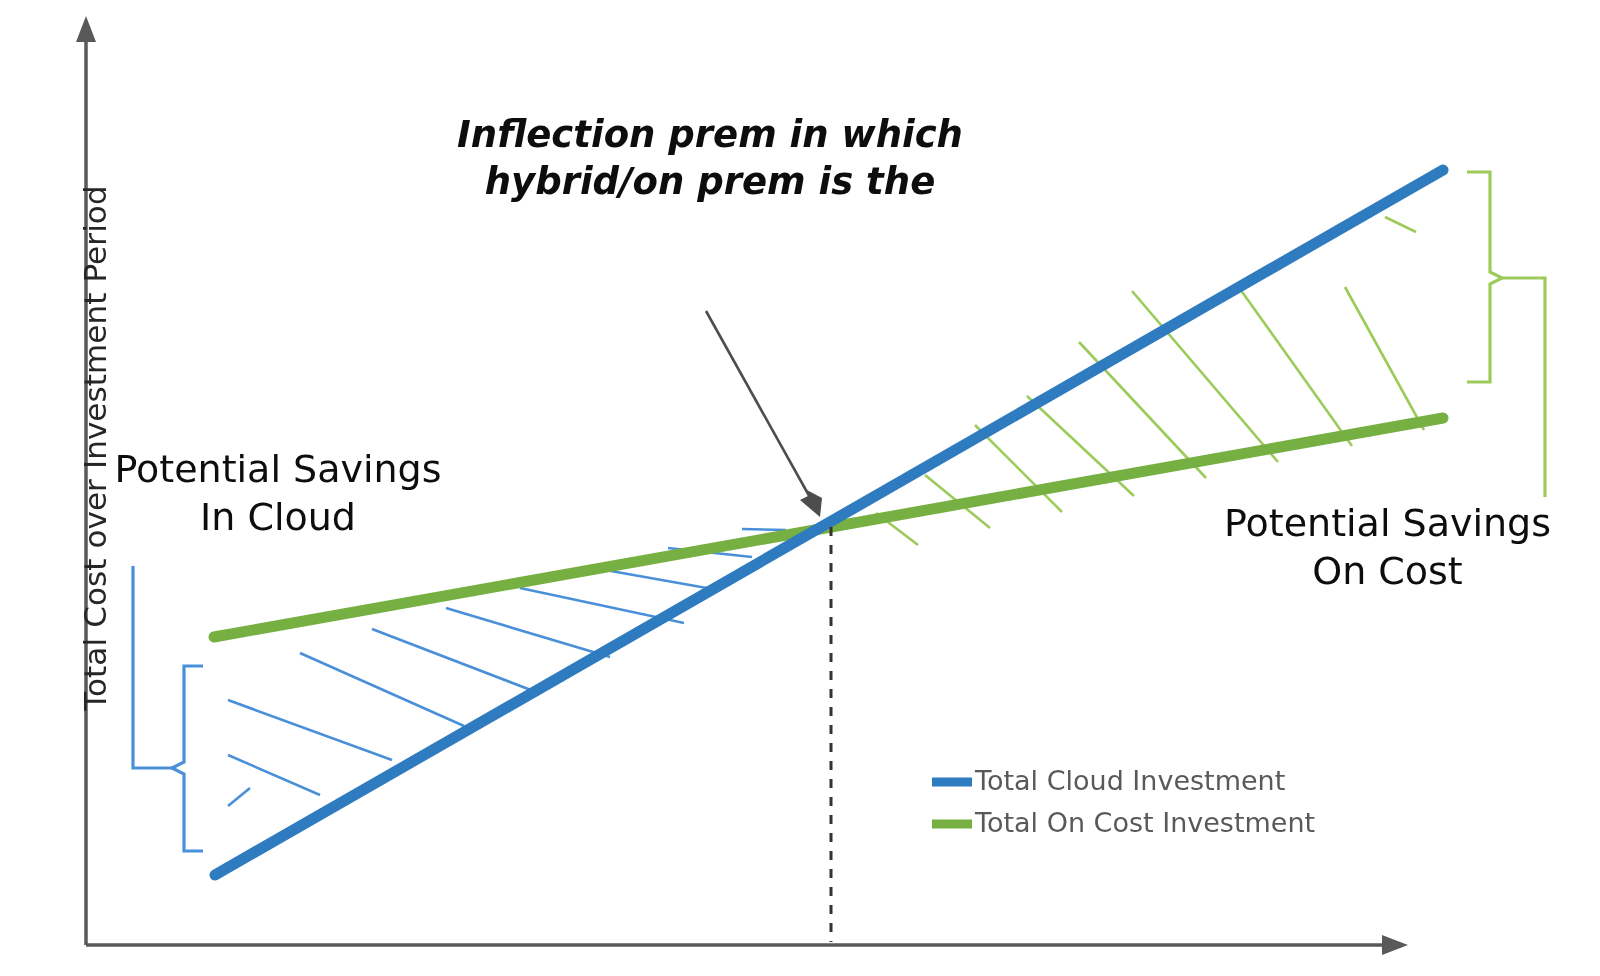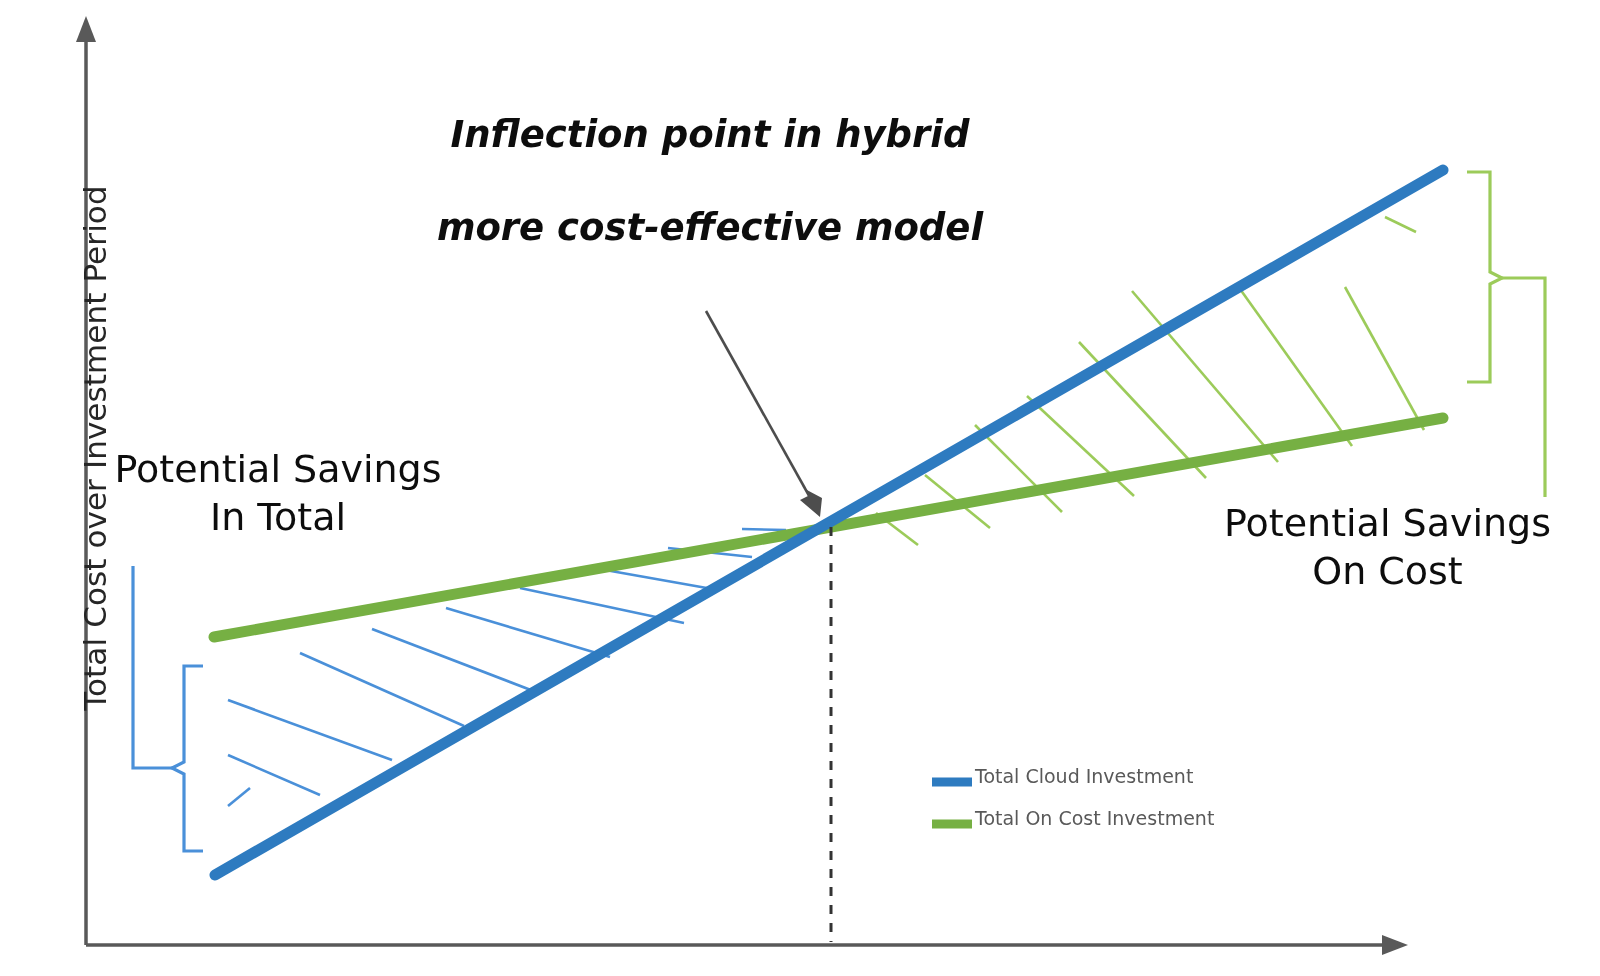--- a/index.html
+++ b/index.html
@@ -134,21 +134,21 @@
     left: 1175px;
     top: 500px;
     width: 425px;
     text-align: center;
     font-size: 38px;
     line-height: 1.25;
     color: #0d0d0d;
   }
   .legend-text {
     position: absolute;
-    font-size: 19px;
+    font-size: 27px;
     color: #595959;
     white-space: pre;
   }
   #legend-text-0 { left: 975px; top: 765px; }
   #legend-text-1 { left: 975px; top: 807px; }
 </style>
 </head>
 <body>
 
 <div id="stage">
@@ -215,22 +215,22 @@
     </g>
 
     <g>
       <line class="legend-swatch-cloud" x1="932" y1="782" x2="972" y2="782"></line>
       <line class="legend-swatch-onprem" x1="932" y1="824" x2="972" y2="824"></line>
     </g>
   </svg>
 
   <div class="txt" id="ylabel">Total Cost over Investment Period</div>
 
-  <div class="txt" id="annotation"><span>Inflection point in hybrid</span><br><br><span>more cost-effective model</span></div>
-
-  <div class="txt" id="label-left"><span>Potential Savings</span><br><span>In Total</span></div>
+  <div class="txt" id="annotation"><span>Inflection prem in which</span><br><span>hybrid/on prem is the</span><br></div>
+
+  <div class="txt" id="label-left"><span>Potential Savings</span><br><span>In Cloud</span></div>
 
   <div class="txt" id="label-right"><span>Potential Savings</span><br><span>On Cost</span></div>
 
   <div class="legend-text" id="legend-text-0">Total Cloud Investment</div>
   <div class="legend-text" id="legend-text-1">Total On Cost Investment</div>
 
 </div>
 
 </body></html>

